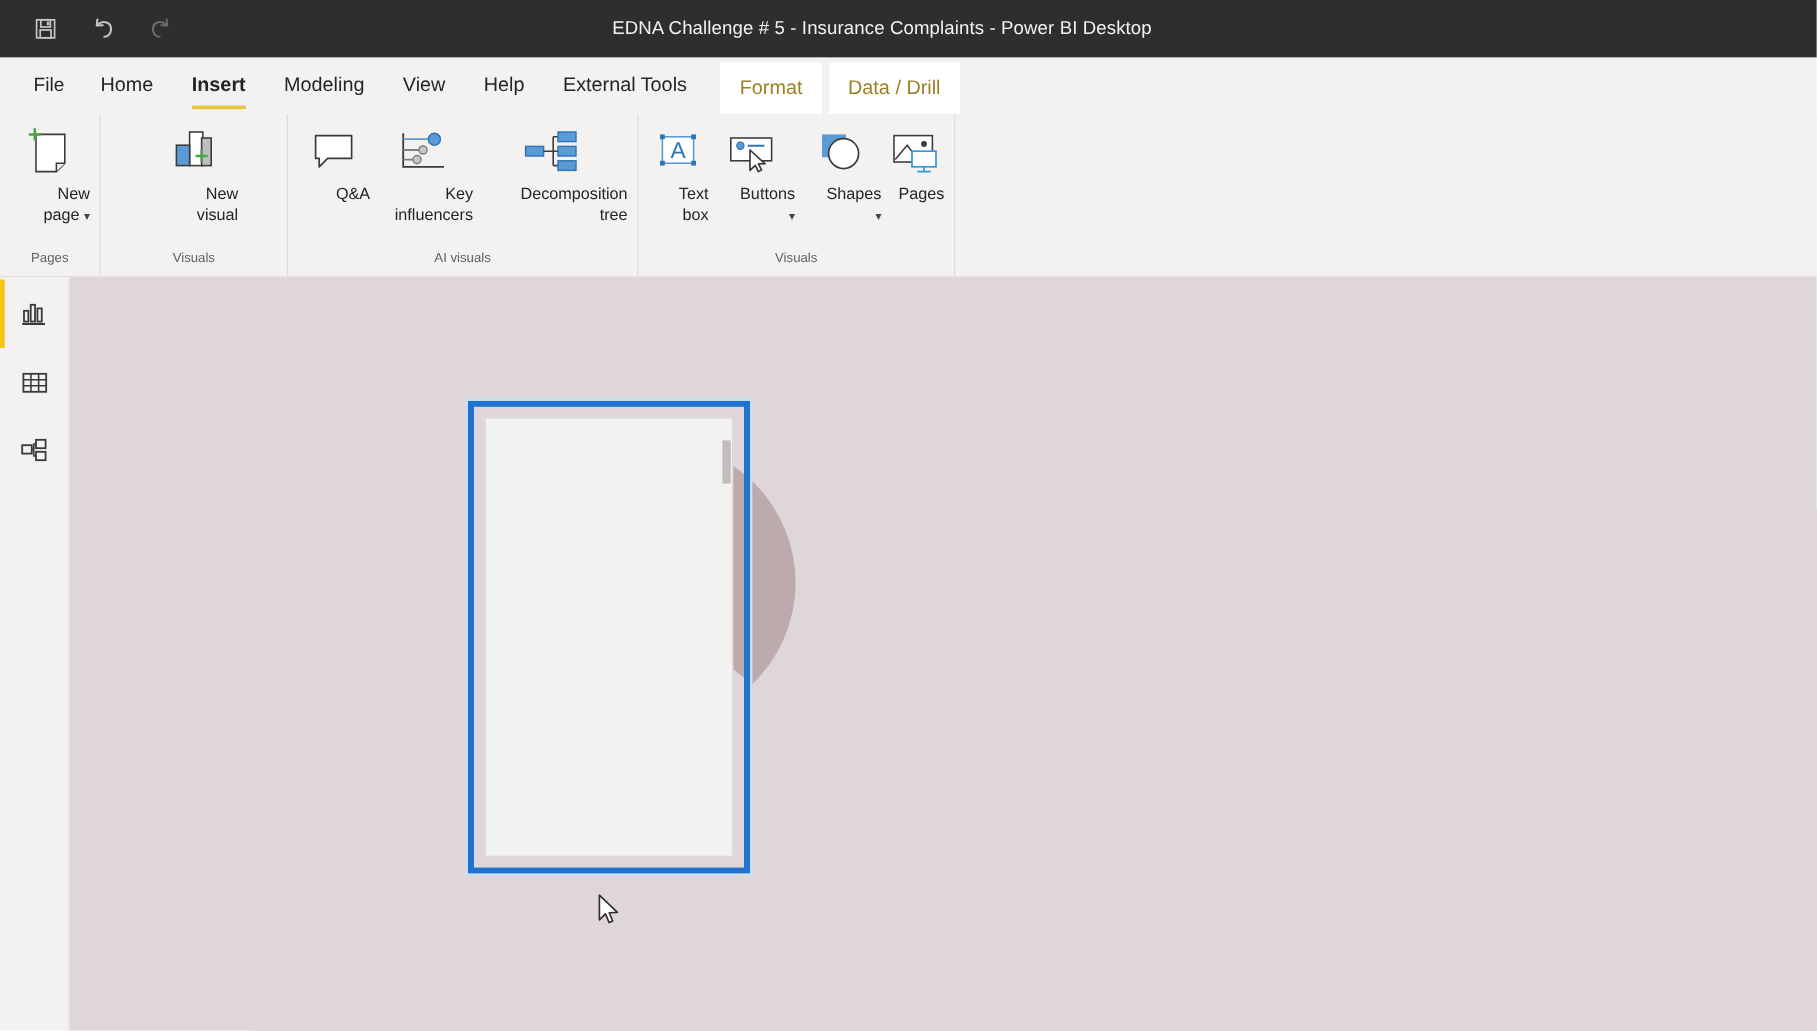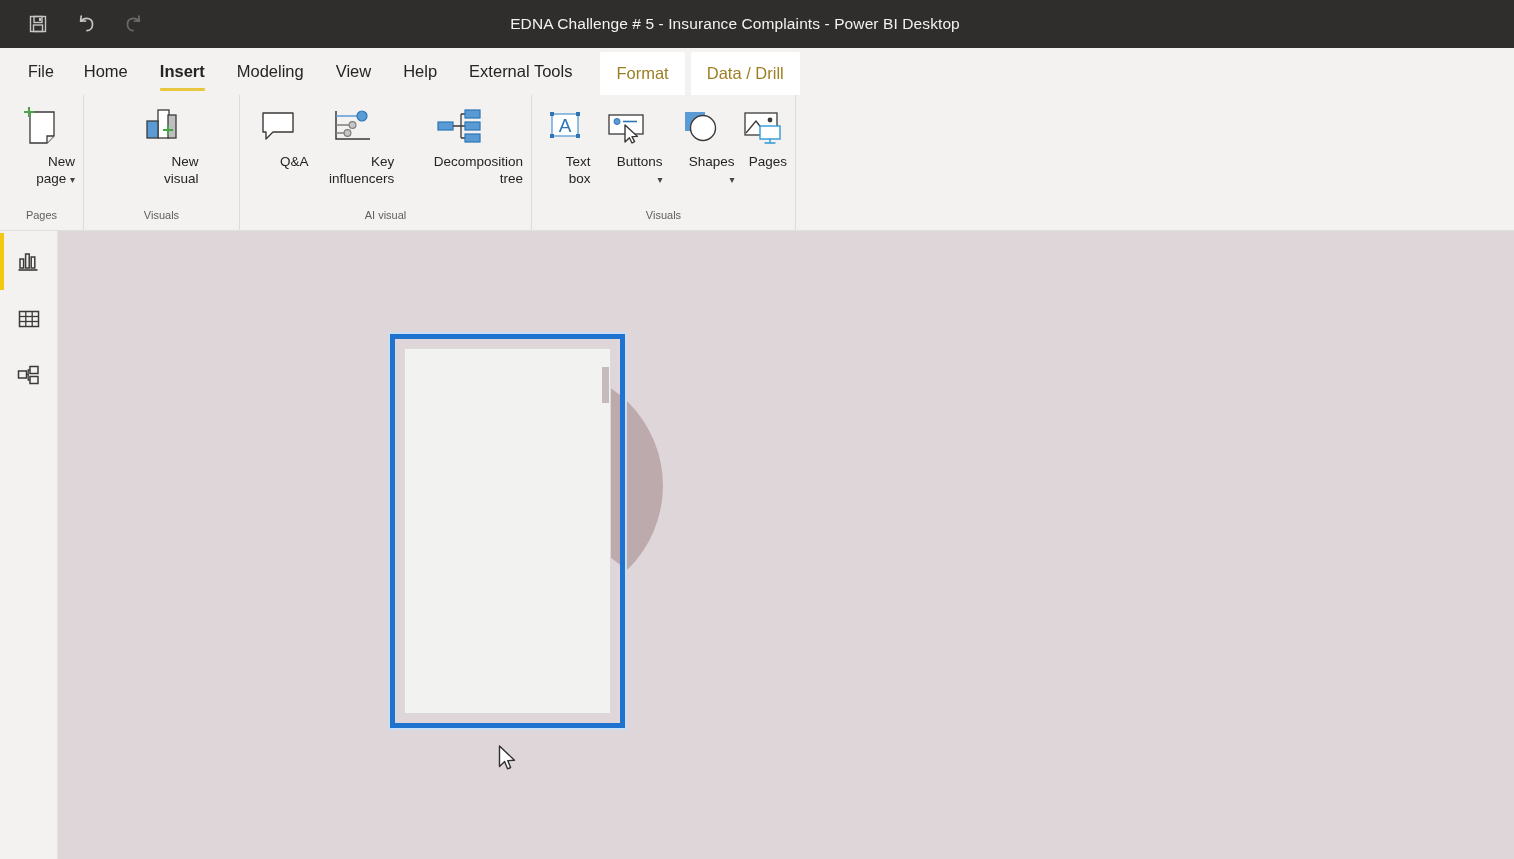--- a/index.html
+++ b/index.html
@@ -390,21 +390,21 @@
                   <rect x="6" y="16" width="15" height="8" fill="#5B9BD5" stroke="#2E75B6" stroke-width="1.2"></rect>
                   <path d="M21 20 H29 M29 8 V32 M29 8 H33 M29 20 H33 M29 32 H33" fill="none" stroke="#3B3A39" stroke-width="1.3"></path>
                   <rect x="33" y="4" width="15" height="8" fill="#5B9BD5" stroke="#2E75B6" stroke-width="1.2"></rect>
                   <rect x="33" y="16" width="15" height="8" fill="#5B9BD5" stroke="#2E75B6" stroke-width="1.2"></rect>
                   <rect x="33" y="28" width="15" height="8" fill="#5B9BD5" stroke="#2E75B6" stroke-width="1.2"></rect>
                 </svg>
               </div>
               <div class="lbl">Decomposition<br>tree</div>
             </div>
           </div>
-          <div class="group-label">AI visual</div>
+          <div class="group-label">AI visuals</div>
         </div>
 
 
         <div class="group" style="width:264px;">
           <div class="group-items">
             <div class="rb narrow">
               <div class="ico">
                 <svg width="46" height="44" viewBox="0 0 46 44">
                   <rect x="10" y="8" width="26" height="22" fill="#FFFFFF" stroke="#5B9BD5" stroke-width="1.3"></rect>
                   <text x="23" y="26" font-size="19" fill="#2E75B6" text-anchor="middle" font-family="Liberation Sans, sans-serif">A</text>

